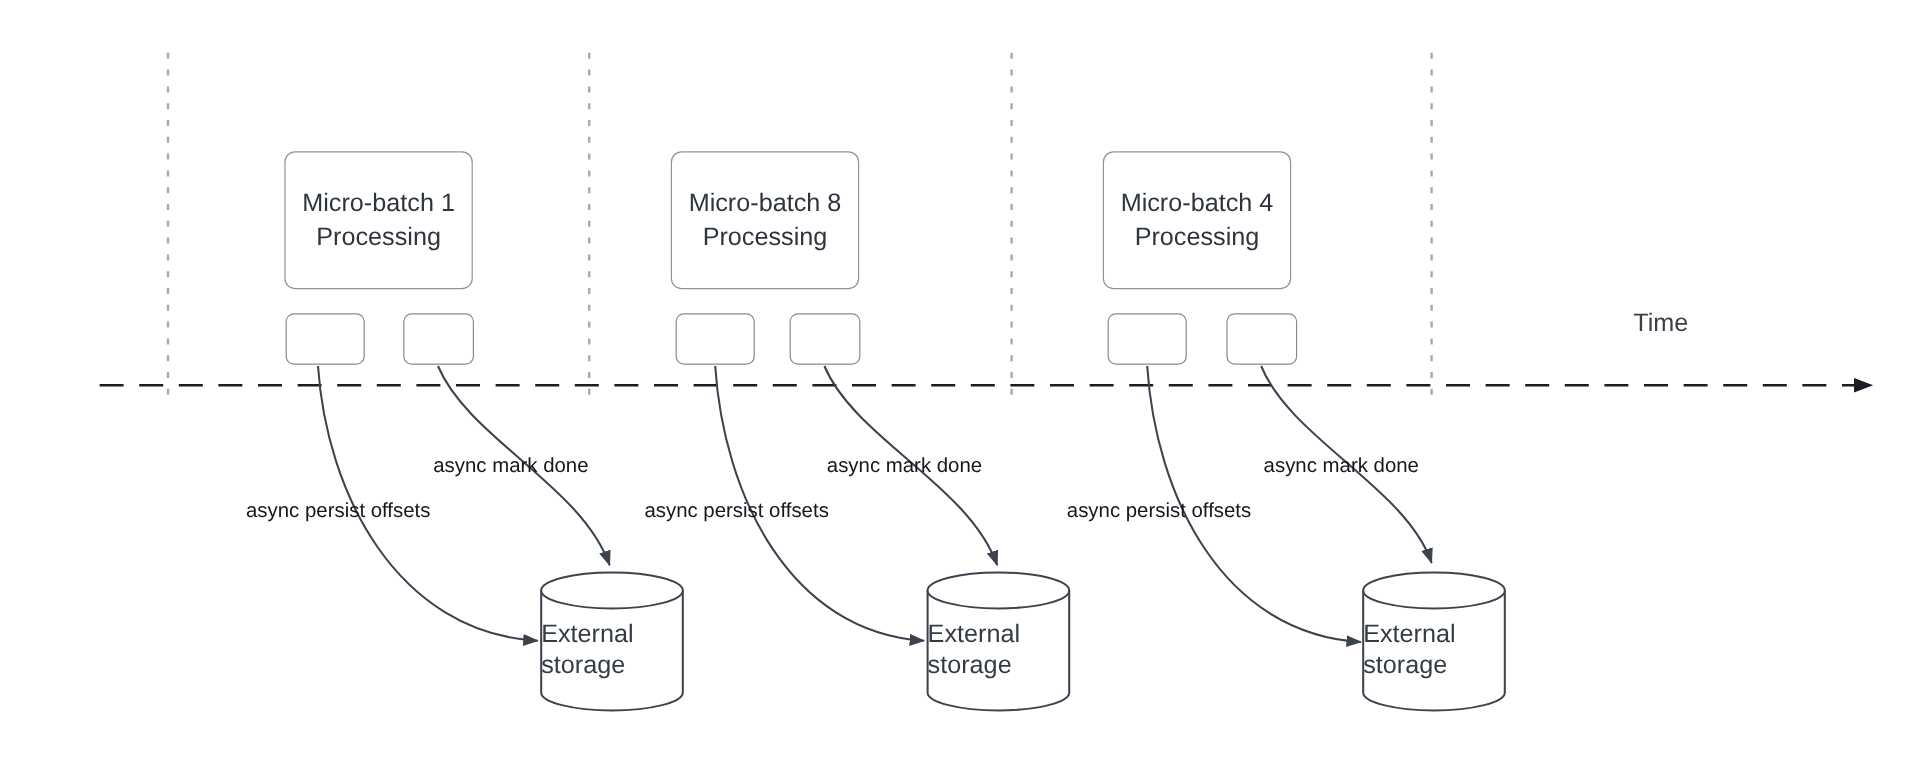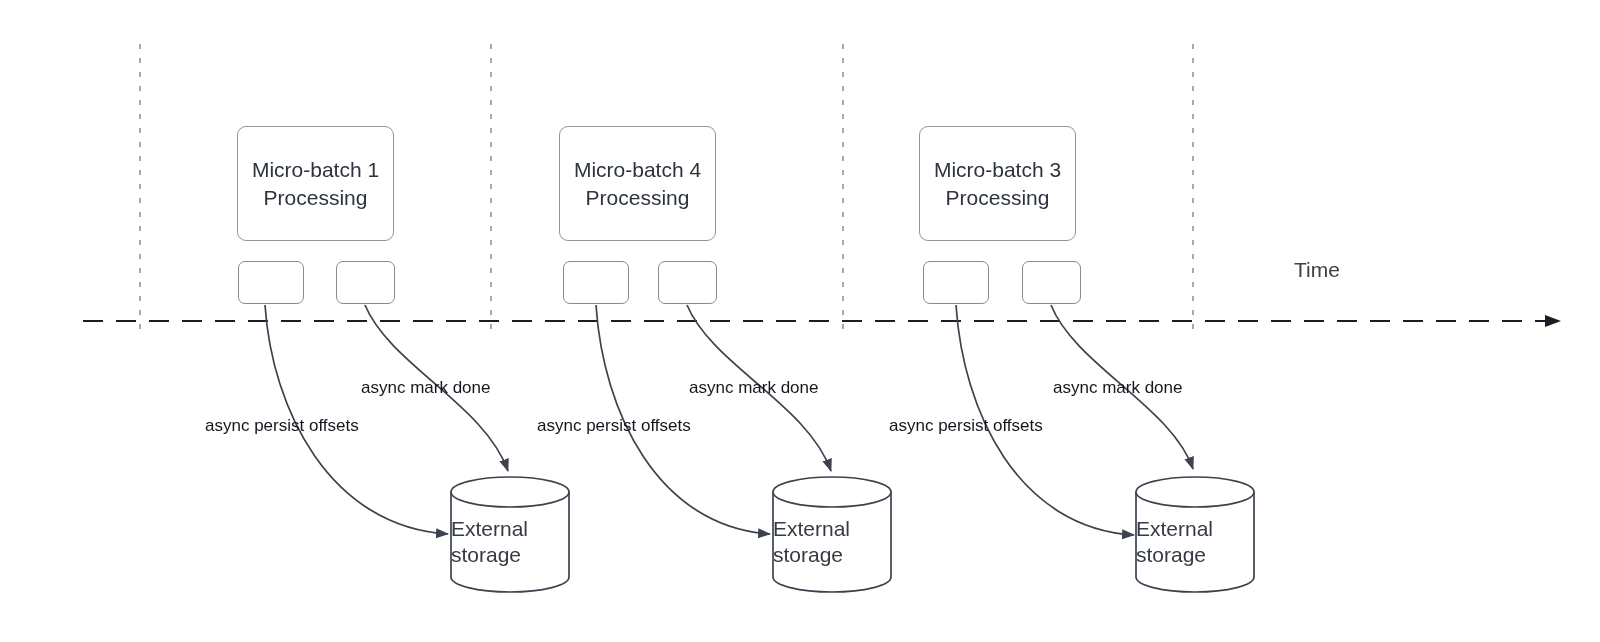--- a/index.html
+++ b/index.html
@@ -21,21 +21,21 @@
   .async-label{
     position:absolute;font-weight:normal;font-size:17px;line-height:20px;
     color:#14171d;white-space:nowrap;
   }
   .storage-label{
     position:absolute;width:118px;height:68px;top:508px;
     display:flex;align-items:center;justify-content:center;text-align:left;
     font-size:21px;line-height:26px;color:#353b45;
   }
   .time-label{
-    position:absolute;left:1294px;top:258px;font-size:21px;line-height:24px;
+    position:absolute;left:1361px;top:258px;font-size:21px;line-height:24px;
     color:#3a404a;white-space:nowrap;text-align:right;
   }
 </style>
 </head>
 <body>
 
 <div class="canvas">
 
   <svg class="layer" viewBox="0 0 1600 642">
     <defs>
@@ -84,30 +84,30 @@
   <div class="proc-box" style="left:237px">
     <span>Micro-batch 1 Processing</span>
   </div>
   <div class="task-box" style="left:238px;width:66px"></div>
   <div class="task-box" style="left:336px;width:59px"></div>
   <div class="async-label" style="left:205px;top:416px">async persist offsets</div>
   <div class="async-label" style="left:361px;top:378px">async mark done</div>
   <div class="storage-label" style="left:451px">External storage</div>
 
   <div class="proc-box" style="left:559px">
-    <span>Micro-batch 4 Processing</span>
+    <span>Micro-batch 8 Processing</span>
   </div>
   <div class="task-box" style="left:563px;width:66px"></div>
   <div class="task-box" style="left:658px;width:59px"></div>
   <div class="async-label" style="left:537px;top:416px">async persist offsets</div>
   <div class="async-label" style="left:689px;top:378px">async mark done</div>
   <div class="storage-label" style="left:773px">External storage</div>
 
   <div class="proc-box" style="left:919px">
-    <span>Micro-batch 3 Processing</span>
+    <span>Micro-batch 4 Processing</span>
   </div>
   <div class="task-box" style="left:923px;width:66px"></div>
   <div class="task-box" style="left:1022px;width:59px"></div>
   <div class="async-label" style="left:889px;top:416px">async persist offsets</div>
   <div class="async-label" style="left:1053px;top:378px">async mark done</div>
   <div class="storage-label" style="left:1136px">External storage</div>
 
   <div class="time-label">Time</div>
 
 </div>

